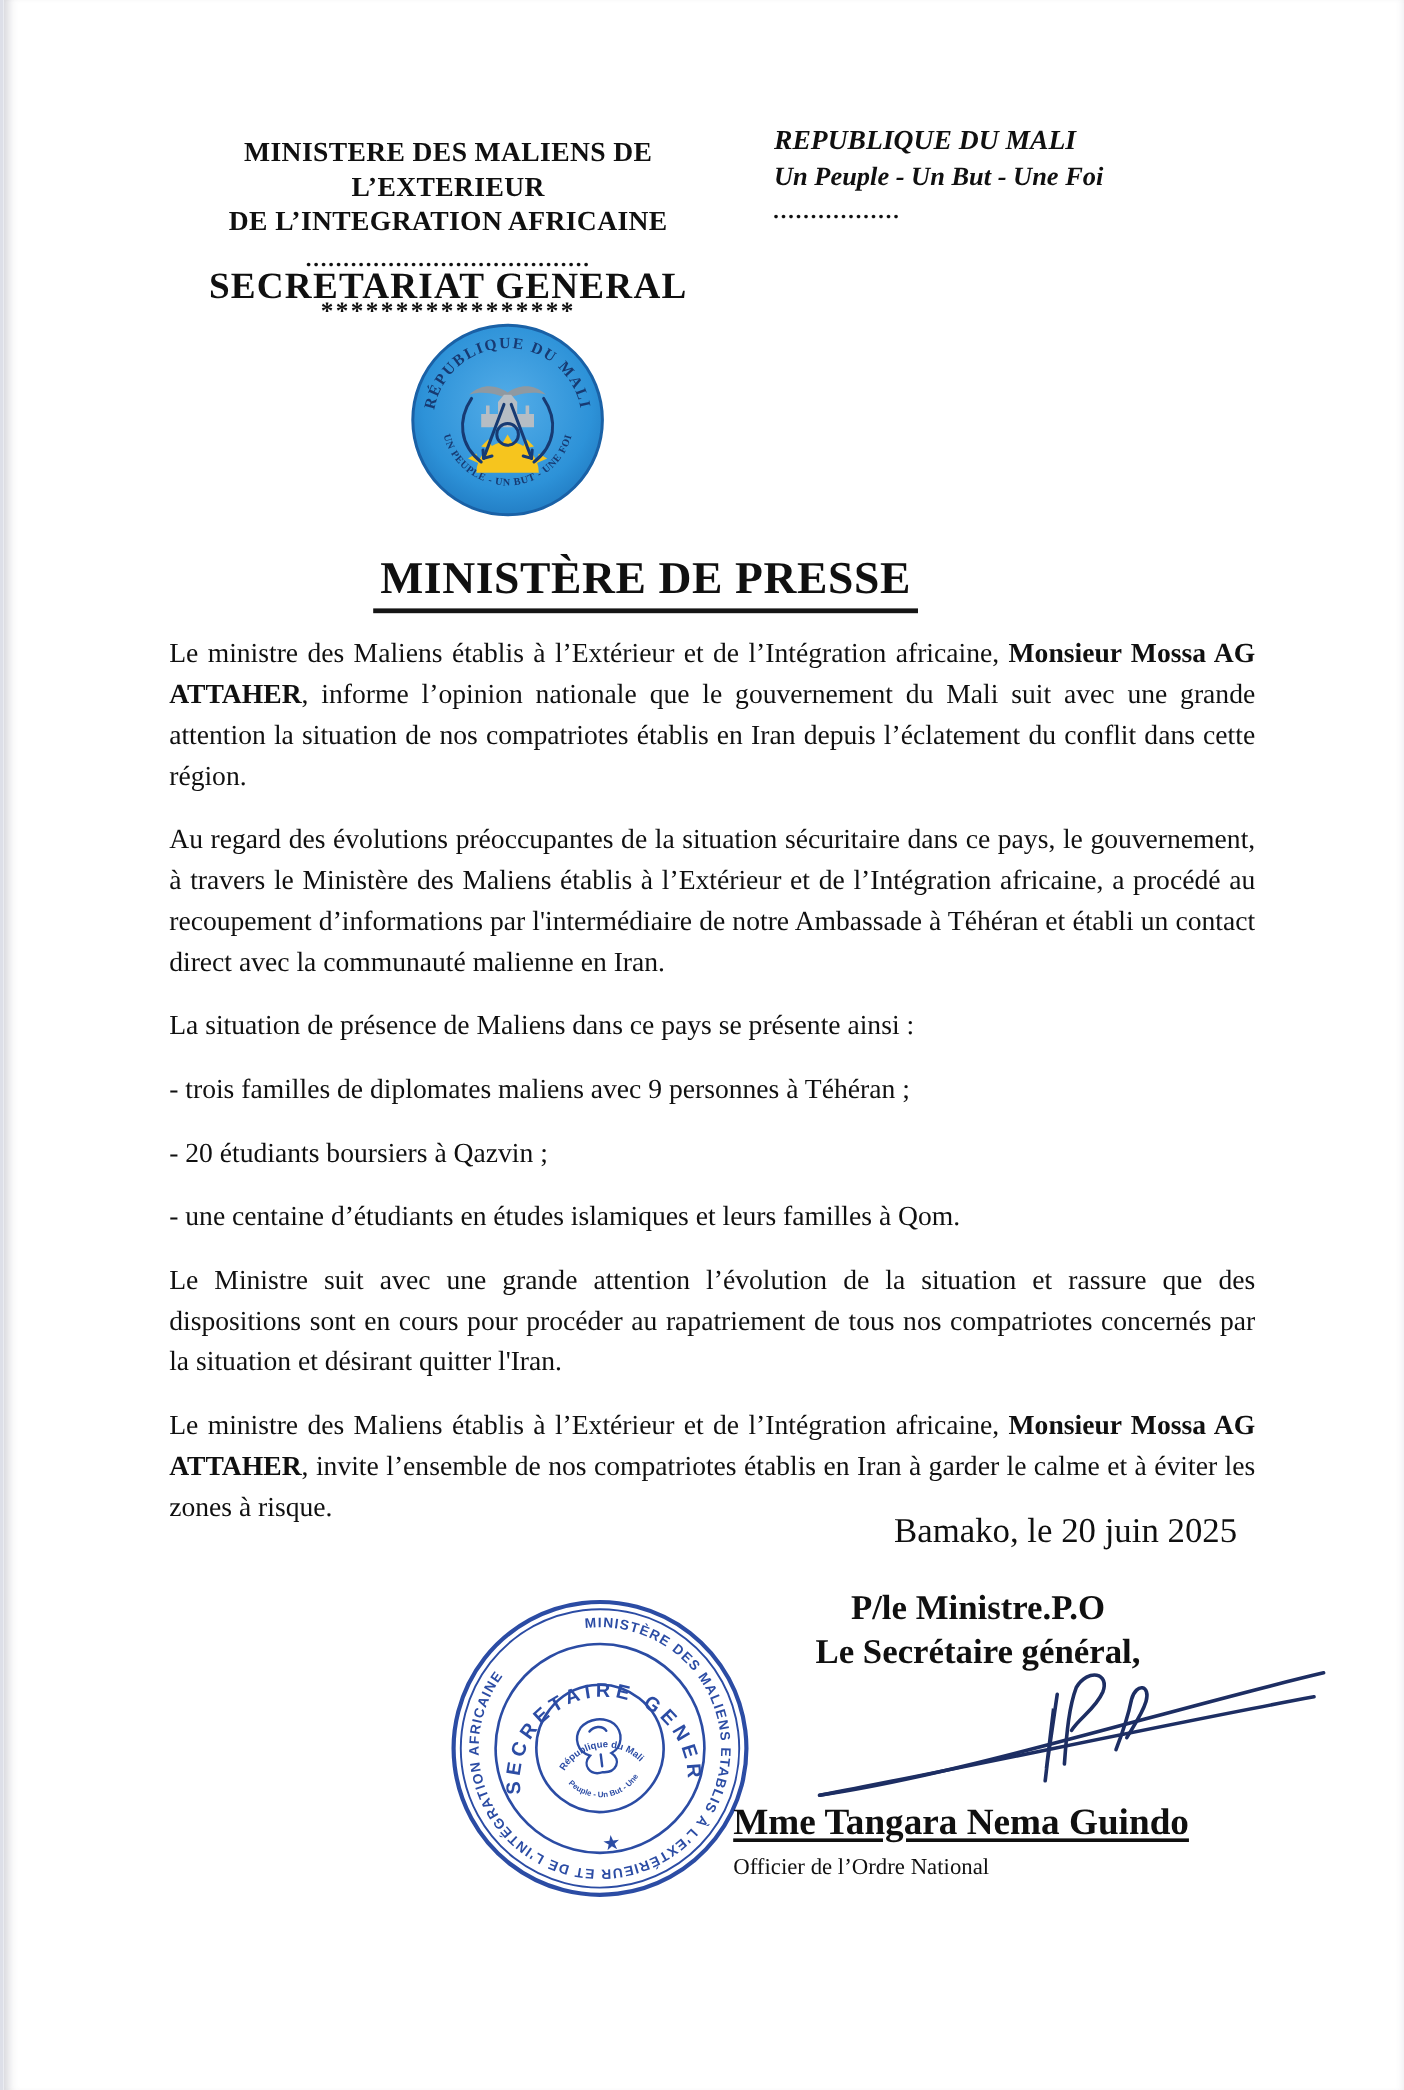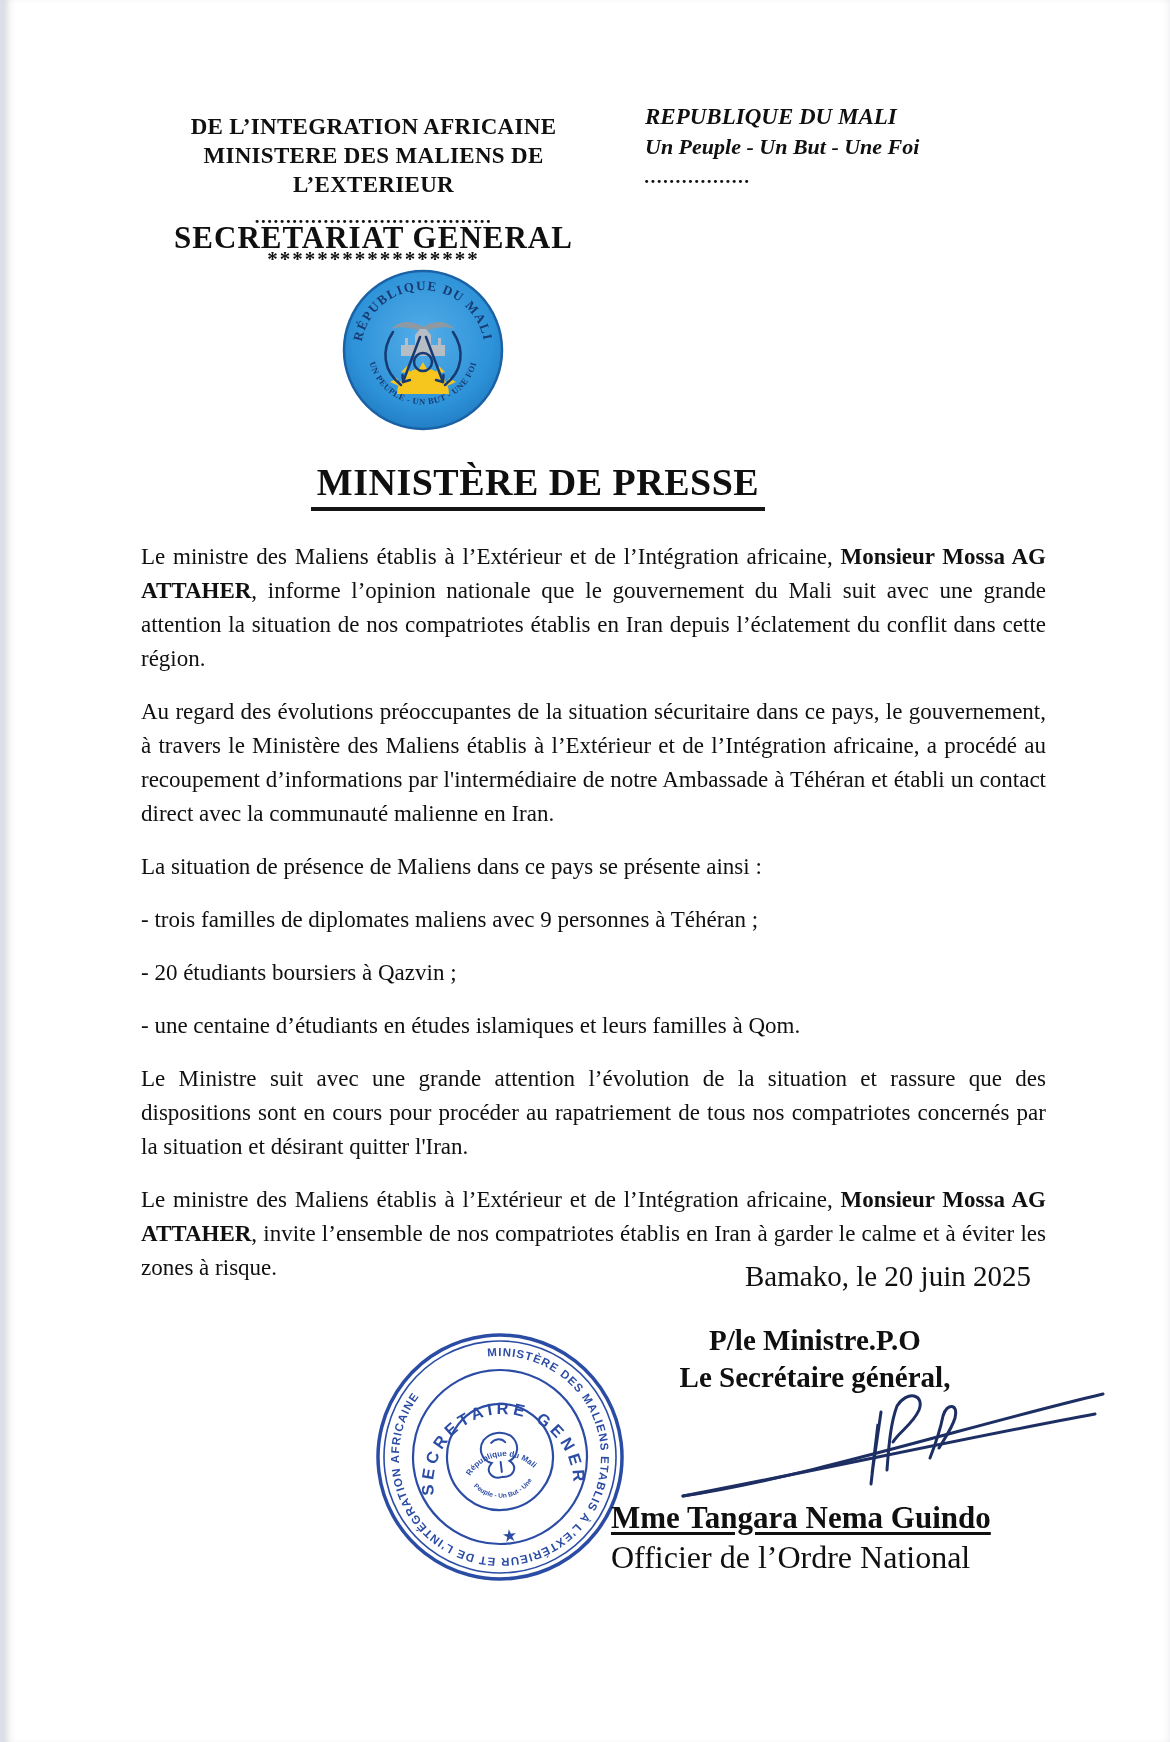--- a/index.html
+++ b/index.html
@@ -24,41 +24,41 @@
   .hdr-right .l2{font-size:22px;font-weight:700;line-height:30px;}
   .hdr-right .dots{font-size:19px;font-weight:700;letter-spacing:1.5px;line-height:18px;margin-top:6px;}
   .emblem{position:absolute;top:268px;left:338px;width:164px;height:164px;}
   .doc-title{position:absolute;top:460px;left:0;width:1070px;text-align:center;}
   .doc-title span{
     display:inline-block;font-size:38px;font-weight:700;letter-spacing:.5px;
     border-bottom:4px solid #151515;padding:0 6px 3px 6px;
   }
   .body-text{position:absolute;top:528px;left:138px;width:905px;}
   .body-text p{
-    margin:12px 0 19px 0;font-size:23px;line-height:34px;text-align:justify;
+    margin:0 0 19px 0;font-size:23px;line-height:34px;text-align:justify;
   }
   .body-text p strong{font-weight:700;}
   .dateline{position:absolute;top:1260px;left:742px;font-size:29px;text-align:center;}
   .sig-head{position:absolute;top:1322px;left:612px;width:400px;text-align:center;}
   .sig-head .s1{font-size:29px;font-weight:700;line-height:37px;}
   .sig-head .s2{font-size:29px;font-weight:700;line-height:37px;}
   .signature{position:absolute;top:1382px;left:672px;width:436px;height:128px;}
   .stamp{position:absolute;top:1330px;left:370px;width:254px;height:254px;opacity:.93;}
   .sig-name{position:absolute;top:1498px;left:608px;width:440px;}
   .sig-name .n1{font-size:31px;font-weight:700;text-decoration:underline;text-decoration-thickness:3px;text-underline-offset:4px;line-height:40px;}
-  .sig-name .n2{font-size:32px;line-height:38px;}
+  .sig-name .n2{font-size:19px;line-height:38px;}
 </style>
 </head>
 <body>
 
 <div class="page">
 
   <div class="hdr-left">
+    <div class="l1">MINISTERE DES MALIENS DE L’EXTERIEUR</div>
     <div class="l1">DE L’INTEGRATION AFRICAINE</div>
-    <div class="l1">MINISTERE DES MALIENS DE L’EXTERIEUR</div>
     <div class="dots">......................................</div>
     <div class="l3">SECRETARIAT GENERAL</div>
     <div class="stars">*****************</div>
   </div>
 
   <div class="hdr-right">
     <div class="l1">REPUBLIQUE DU MALI</div>
     <div class="l2">Un Peuple - Un But - Une Foi</div>
     <div class="dots">.................</div>
   </div>

